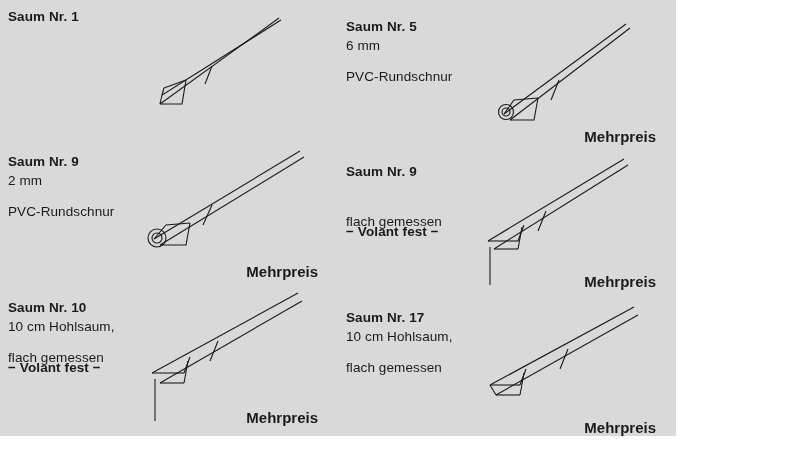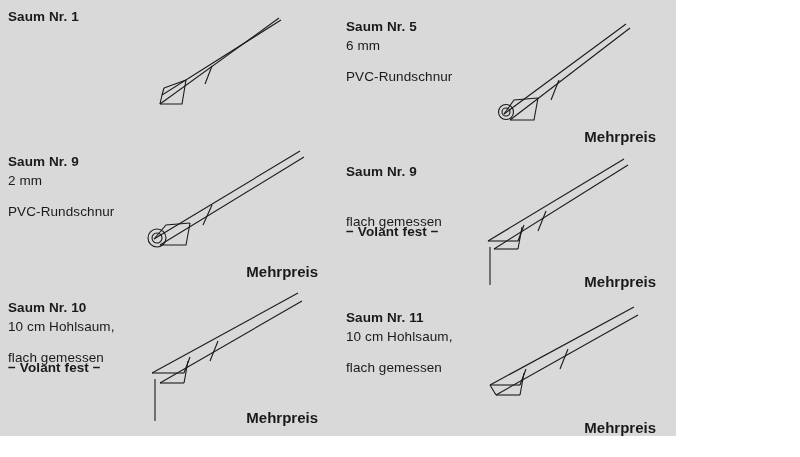--- a/index.html
+++ b/index.html
@@ -177,18 +177,18 @@
         <path d="M158 94 L300 14"></path>
         <path d="M152 84 L296 6"></path>
         <path d="M158 94 L182 94"></path>
         <path d="M152 84 L182 84"></path>
         <path d="M182 94 L186 72"></path>
         <path d="M182 84 L188 68"></path>
         <path d="M152 84 L158 94"></path>
         <path d="M222 68 L230 48"></path>
       </g>
     </svg>
-    <div class="txt title l1">Saum Nr. 11</div>
+    <div class="txt title l1">Saum Nr. 17</div>
     <div class="txt l2">10 cm Hohlsaum,</div>
     <div class="txt l3">flach gemessen</div>
     <div class="mehrpreis">Mehrpreis</div>
   </div>
 </div>
 
 </body></html>

